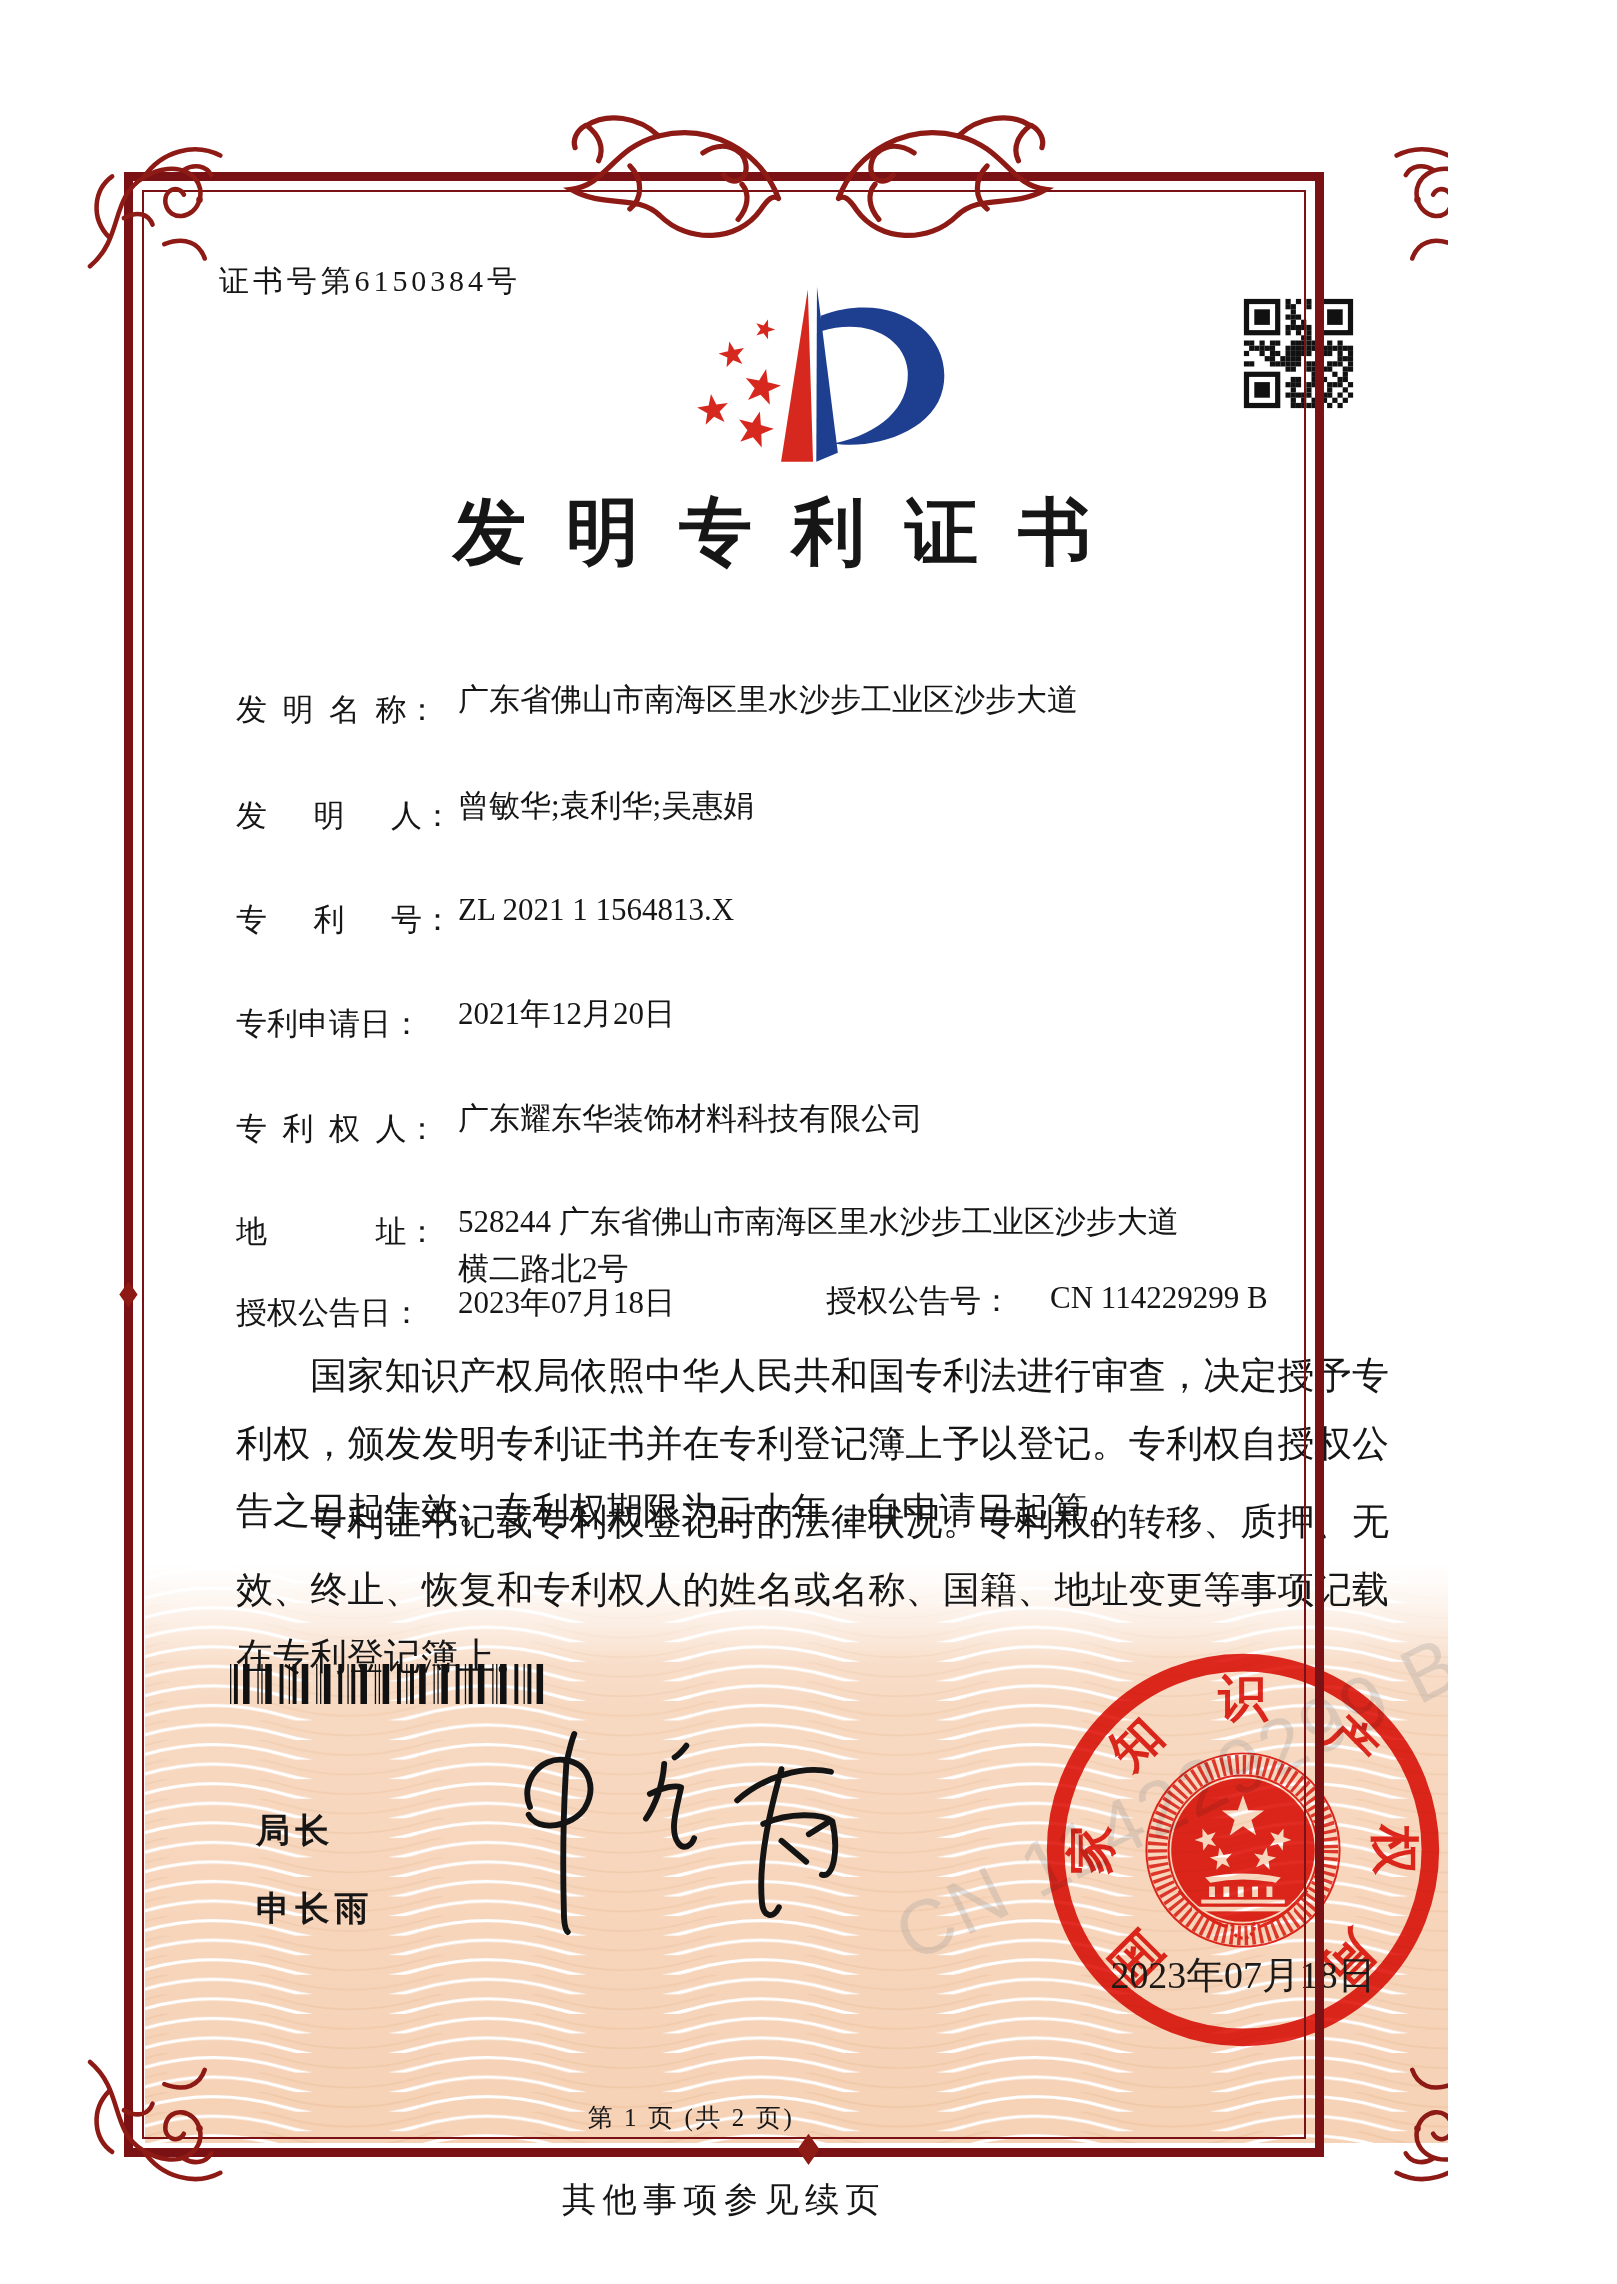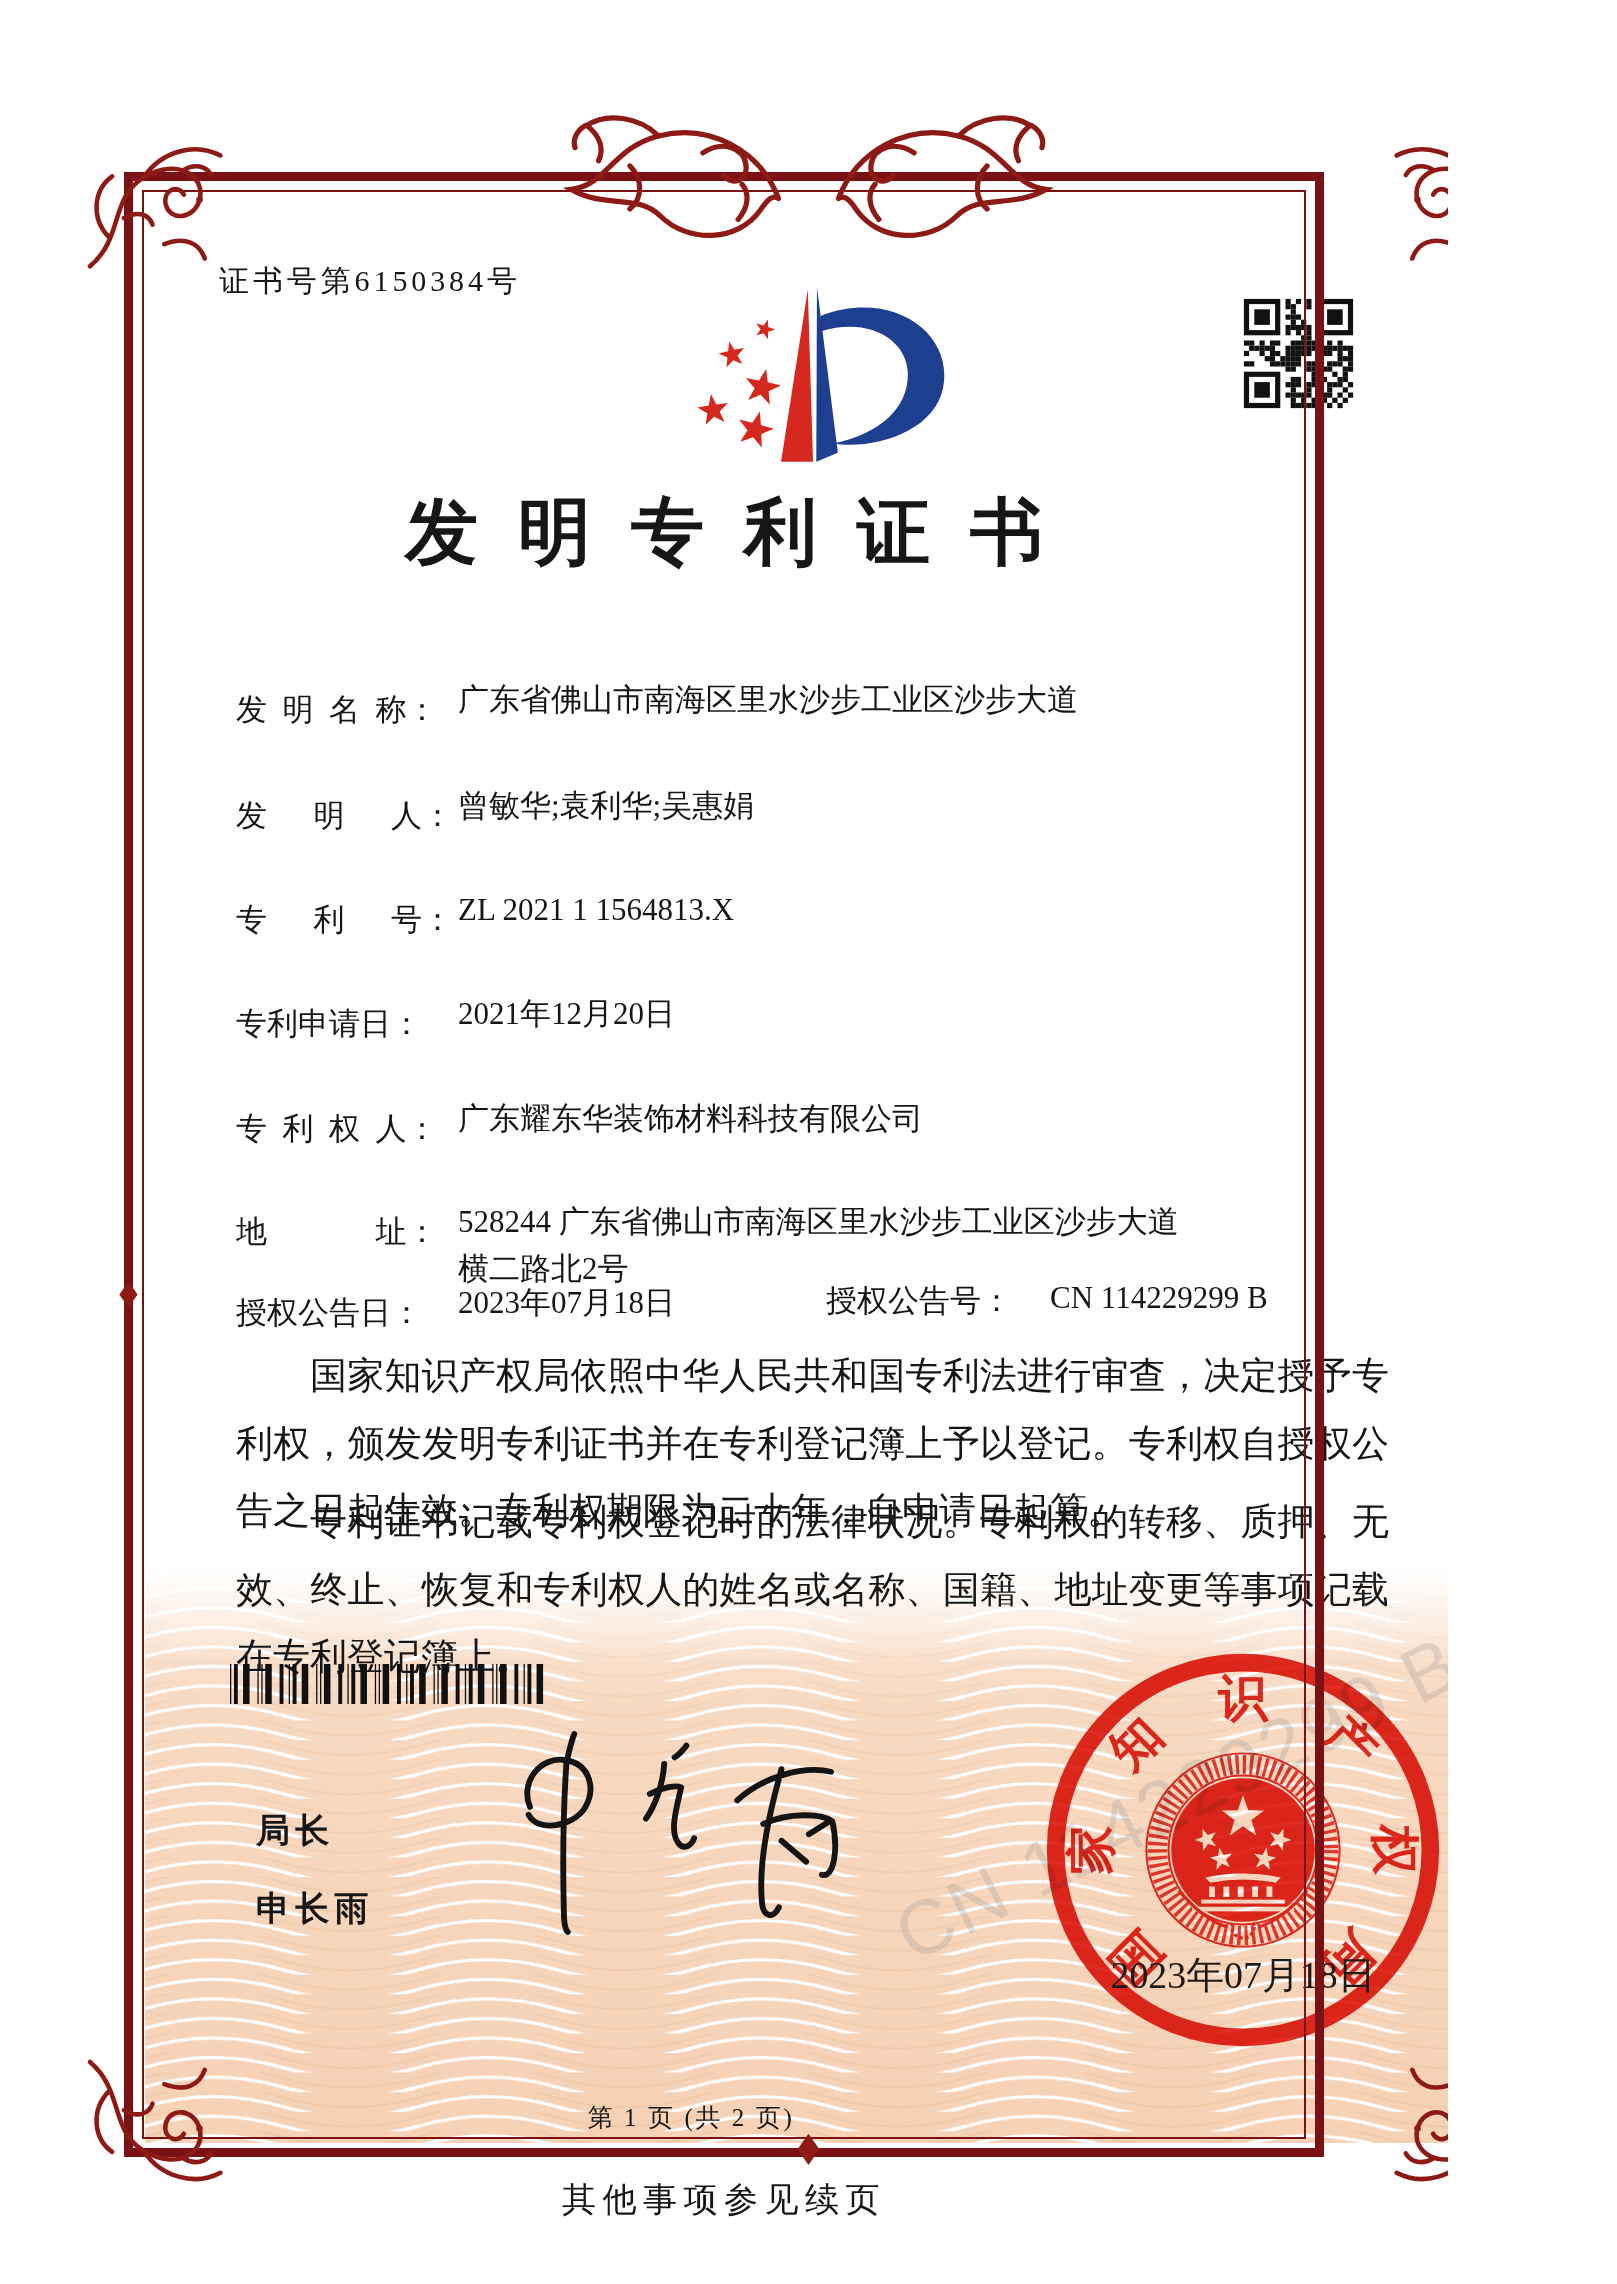--- a/index.html
+++ b/index.html
@@ -15,21 +15,21 @@
   .border-outer{position:absolute;left:124px;top:172px;right:124px;bottom:127px;
                 border:9px solid #7a1114;z-index:3;pointer-events:none;}
   .border-inner{position:absolute;left:142px;top:190px;right:142px;bottom:145px;
                 border:2.6px solid #7a1114;z-index:3;pointer-events:none;}
   .ornaments{position:absolute;left:0;top:0;width:1617px;height:2284px;z-index:4;pointer-events:none;}
 
   .cert-no{position:absolute;left:219px;top:261px;font-size:30px;letter-spacing:3.9px;z-index:2;}
   .logo{position:absolute;left:678px;top:279px;width:274px;height:196px;z-index:2;}
   .qr{position:absolute;left:1240px;top:295px;width:117px;height:117px;z-index:2;}
 
-  .title-wrap{position:absolute;left:0;top:484px;width:100%;text-align:center;z-index:2;}
+  .title-wrap{position:absolute;left:0;top:484px;width:100%;text-align:center;z-index:2;padding-left:48px;}
   .title-wrap span{font-size:73px;font-weight:bold;letter-spacing:40px;margin-right:-40px;}
 
   .row{position:absolute;left:236px;height:52px;font-size:31px;z-index:2;}
   .lb{position:absolute;left:0;top:12px;white-space:pre;}
   .vl{position:absolute;left:222px;top:0;width:952px;white-space:pre-line;line-height:1.5;}
   .lb2{position:absolute;left:590px;top:0;white-space:pre;}
   .vl2{position:absolute;left:814px;top:0;white-space:pre;}
 
   .para{position:absolute;left:236px;width:1153px;font-size:37px;line-height:1.83;
         text-align:justify;text-indent:2em;z-index:2;}

